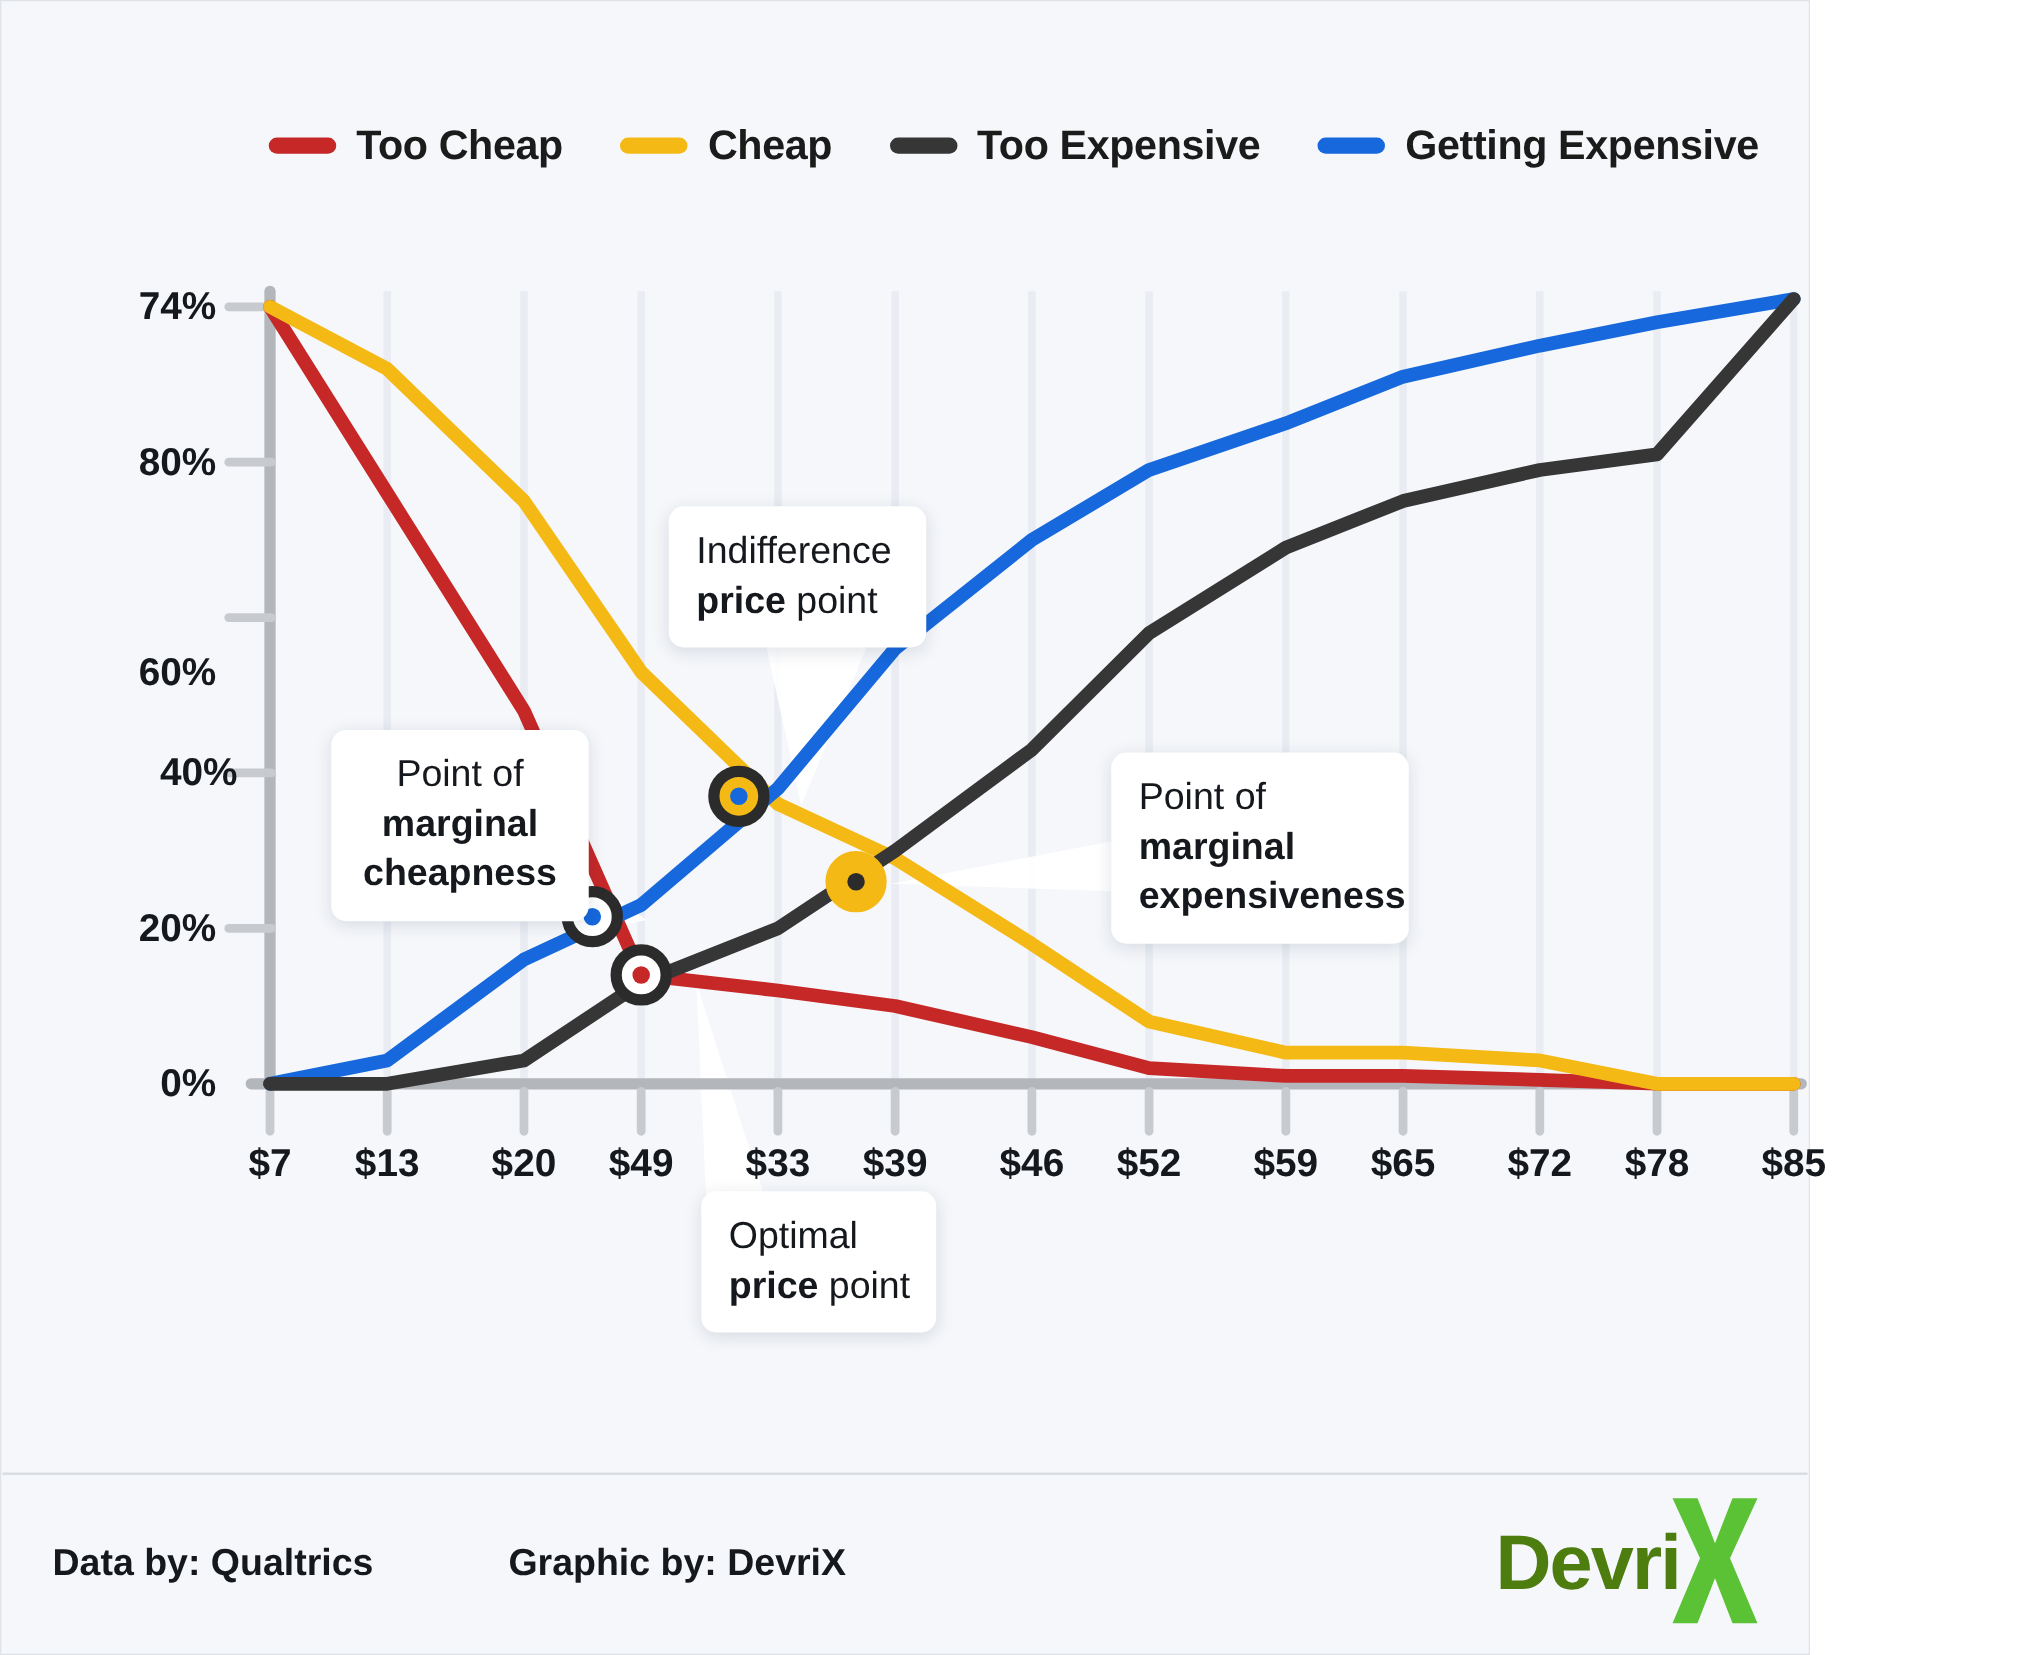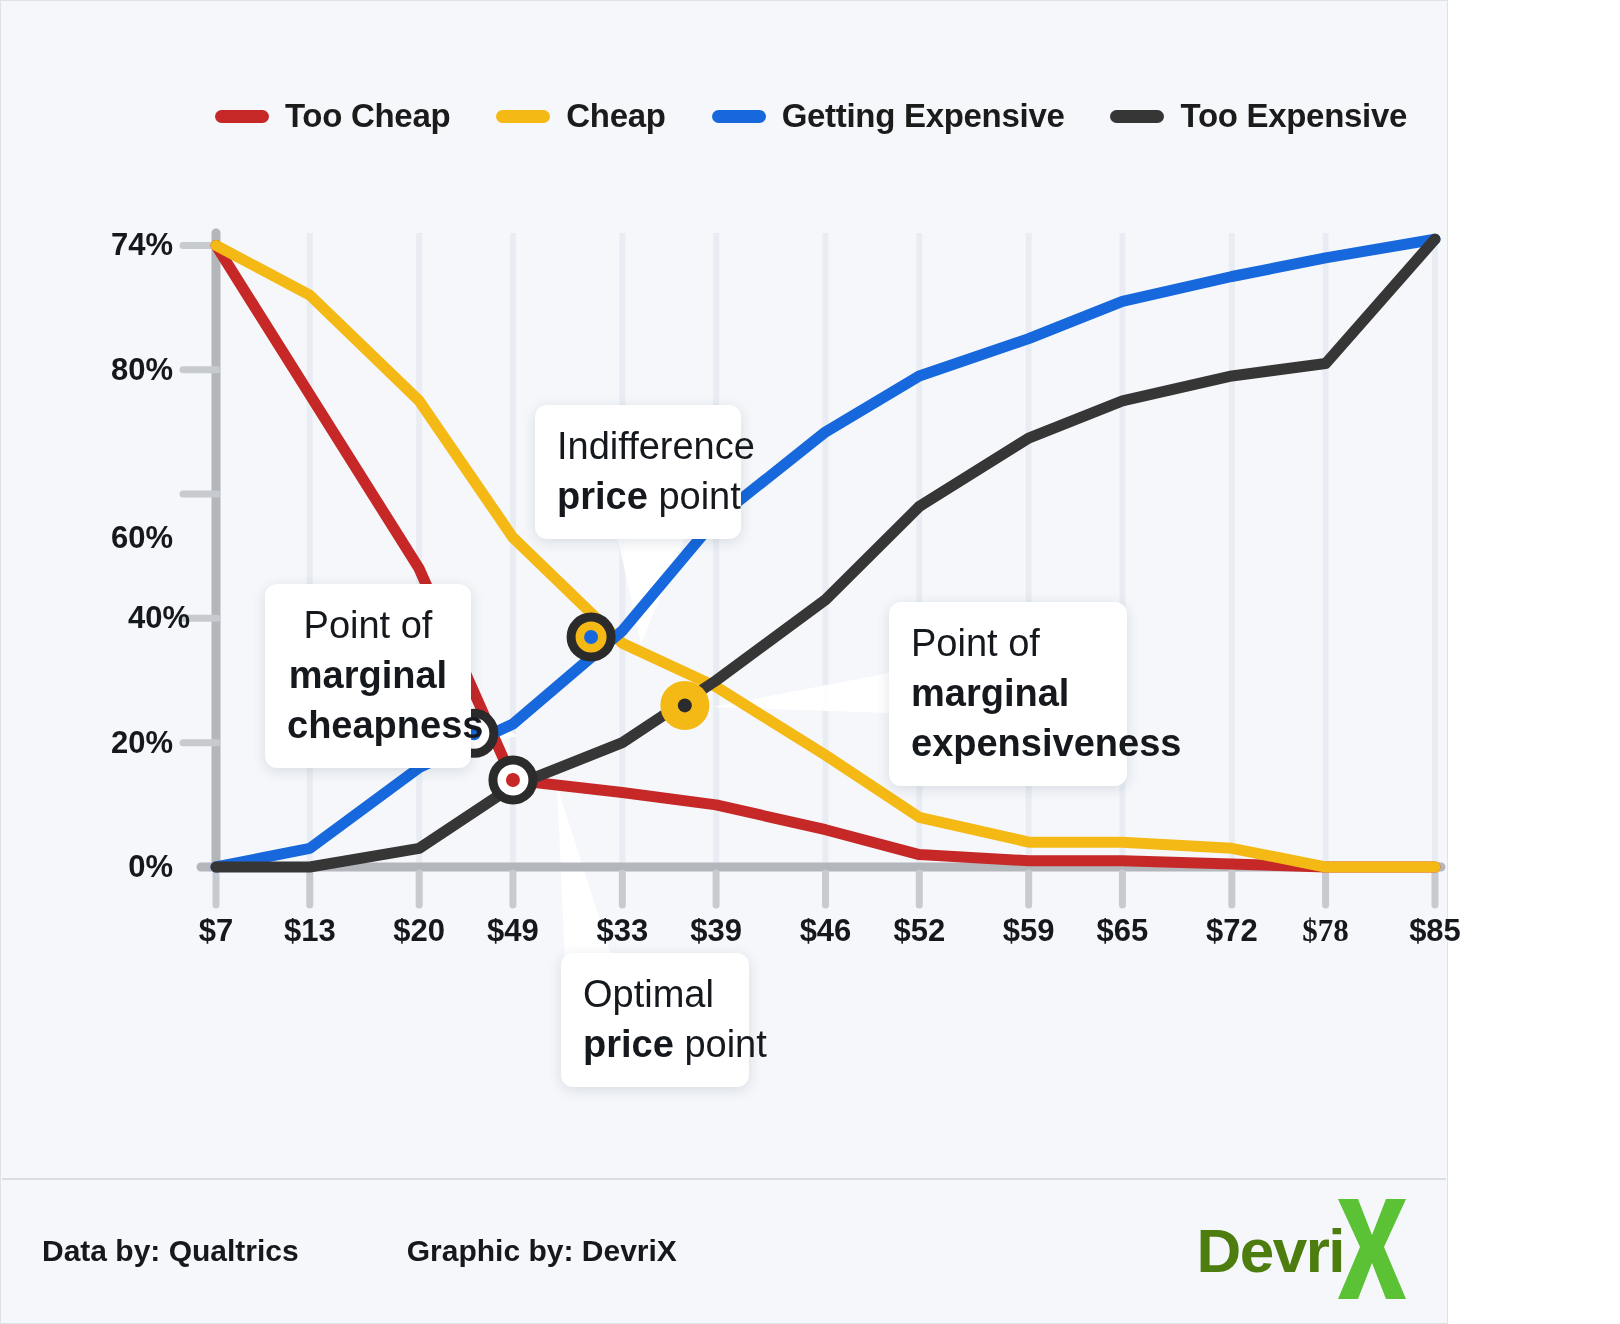--- a/index.html
+++ b/index.html
@@ -85,21 +85,21 @@
     white-space: nowrap;
   }
 
   
   .callout {
     position: absolute;
     background: #ffffff;
     border-radius: 12px;
     box-shadow: 0 3px 14px rgba(25, 40, 70, 0.13);
     padding: 16px 22px 18px 22px;
-    font-size: 38px;
+    font-size: 30px;
     line-height: 1.32;
     color: #15181c;
     box-sizing: border-box;
   }
   .callout b { font-weight: bold; }
   .callout .ln { display: block; white-space: nowrap; }
 
   #callout-marginal-cheapness {
     left: 264px;
     top: 583px;
@@ -177,26 +177,26 @@
   <div class="legend">
     <div class="legend-item">
       <span class="legend-swatch" style="background:#C62828"></span>
       <span class="legend-label">Too Cheap</span>
     </div>
     <div class="legend-item">
       <span class="legend-swatch" style="background:#F5B916"></span>
       <span class="legend-label">Cheap</span>
     </div>
     <div class="legend-item">
+      <span class="legend-swatch" style="background:#363636"></span>
+      <span class="legend-label">Too Expensive</span>
+    </div>
+    <div class="legend-item">
       <span class="legend-swatch" style="background:#1668DC"></span>
       <span class="legend-label">Getting Expensive</span>
-    </div>
-    <div class="legend-item">
-      <span class="legend-swatch" style="background:#363636"></span>
-      <span class="legend-label">Too Expensive</span>
     </div>
   </div>
 
   <div class="chart-area">
     <svg class="chart-svg" id="plot" width="1620" height="1140">
         <defs></defs>
         <g>
           <line x1="215" x2="215" y1="232" y2="866" stroke="#e9edf3" stroke-width="6"></line>
           <line x1="308.7692307692308" x2="308.7692307692308" y1="232" y2="866" stroke="#e9edf3" stroke-width="6"></line>
           <line x1="418.16666666666663" x2="418.16666666666663" y1="232" y2="866" stroke="#e9edf3" stroke-width="6"></line>
@@ -274,21 +274,21 @@
         <div class="xtick" style="left: 308.769px; top: 912px;">$13</div>
         <div class="xtick" style="left: 418.167px; top: 912px;">$20</div>
         <div class="xtick" style="left: 511.936px; top: 912px;">$49</div>
         <div class="xtick" style="left: 621.333px; top: 912px;">$33</div>
         <div class="xtick" style="left: 715.103px; top: 912px;">$39</div>
         <div class="xtick" style="left: 824.5px; top: 912px;">$46</div>
         <div class="xtick" style="left: 918.269px; top: 912px;">$52</div>
         <div class="xtick" style="left: 1027.67px; top: 912px;">$59</div>
         <div class="xtick" style="left: 1121.44px; top: 912px;">$65</div>
         <div class="xtick" style="left: 1230.83px; top: 912px;">$72</div>
-        <div class="xtick" style="left: 1324.6px; top: 912px; font-family: Liberation Serif, serif;">$78</div>
+        <div class="xtick" style="left: 1324.6px; top: 912px;">$78</div>
         <div class="xtick" style="left: 1434px; top: 912px;">$85</div>
       </div>
 
     <div class="callout" id="callout-marginal-cheapness">
       <span class="ln">Point of</span>
       <span class="ln"><b>marginal</b></span>
       <span class="ln"><b>cheapness</b></span>
     </div>
 
     <div class="callout" id="callout-indifference">

